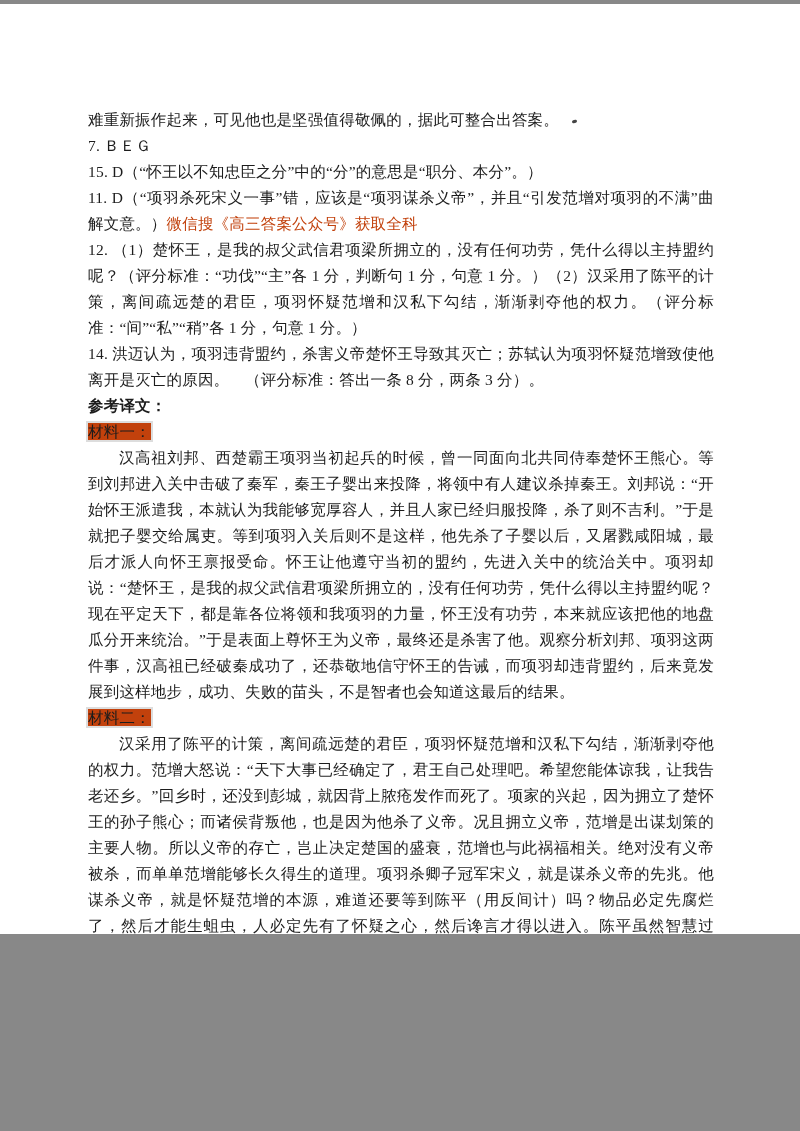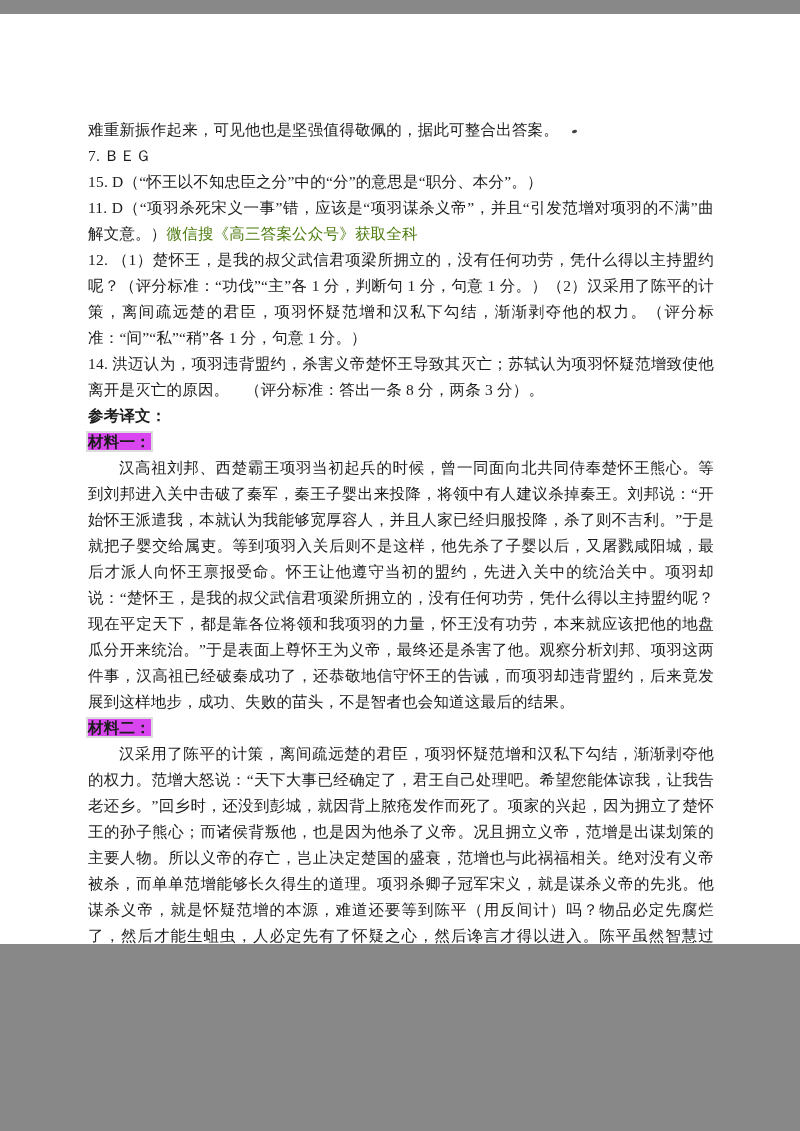--- a/index.html
+++ b/index.html
@@ -1,44 +1,44 @@
 <!DOCTYPE html>
 <html><head>
 <meta charset="utf-8">
 <style>
   html,body { margin:0; padding:0; background:#888; }
   .page {
     position: relative;
     width: 800px;
     height: 930px;
-    margin: 14px auto;
+    margin: 4px auto;
     background: #ffffff;
     font-family: "Liberation Serif", "DejaVu Serif", serif;
     color: #1c1c1c;
     overflow: hidden;
   }
   .content {
     position: absolute;
     left: 88px;
     top: 103px;
     width: 626px;
     font-size: 15.5px;
     line-height: 26px;
     text-align: justify;
     letter-spacing: 0.2px;
   }
   .content p { margin: 0; padding: 0; }
   .indent { text-indent: 2em; }
   .bold { font-weight: bold; }
   .hl {
-    font-weight: bold;
-    background: #d946ef;
+    font-weight: normal;
+    background: #c2410c;
     box-shadow: 0 0 0 2px #dddddd;
   }
-  .watermark { color: #4d7c0f; }
+  .watermark { color: #c2410c; }
   .stray-mark {
     position: absolute;
     left: 572px;
     top: 116px;
     width: 5px;
     height: 3px;
     background: #444;
     border-radius: 2px;
     transform: rotate(-15deg);
   }

